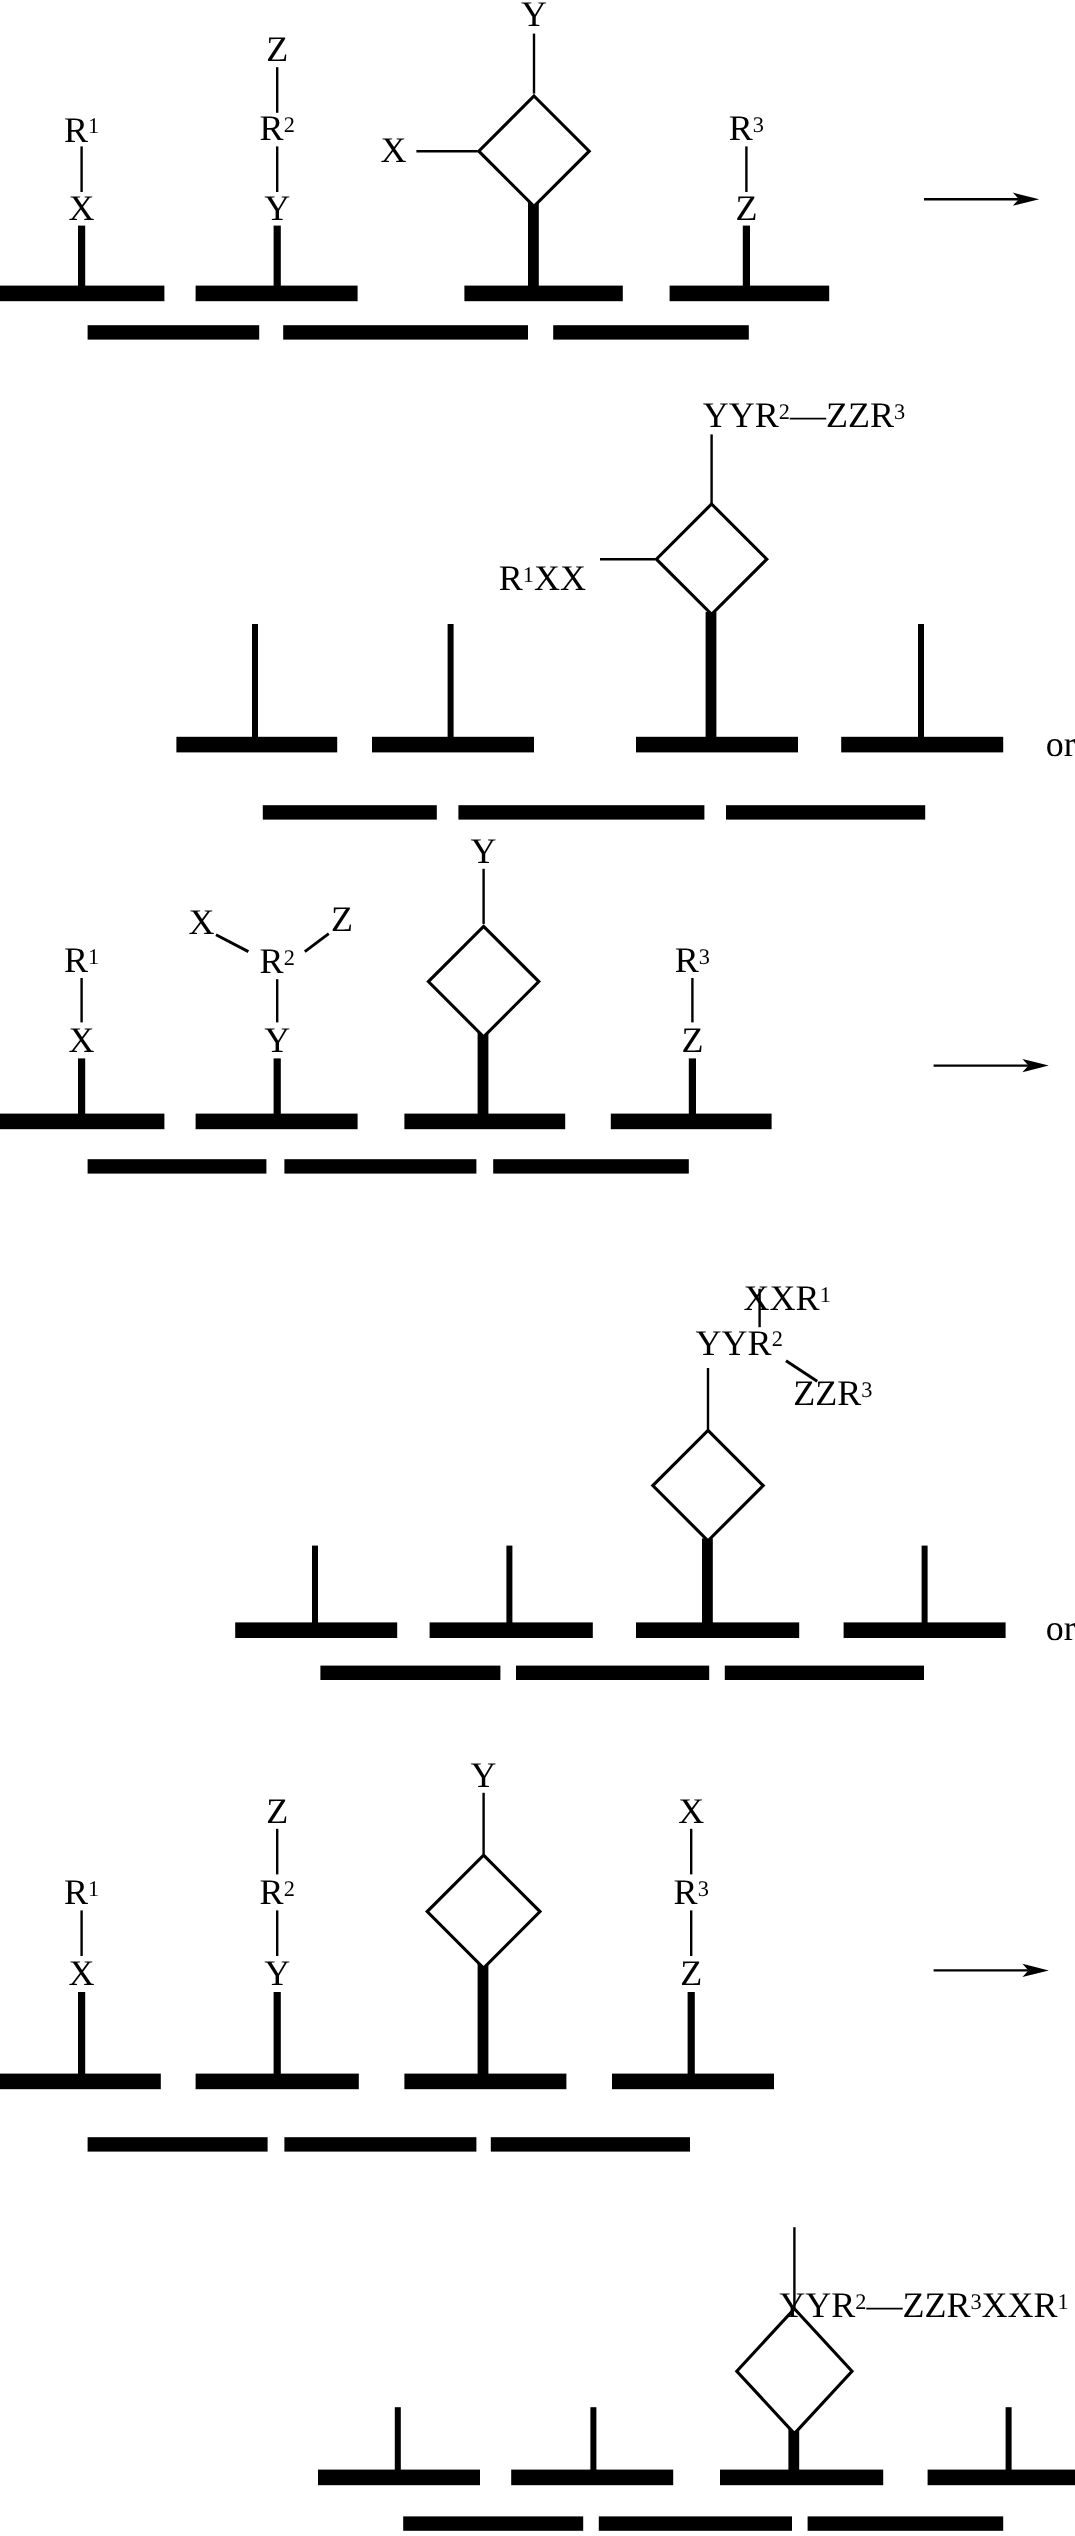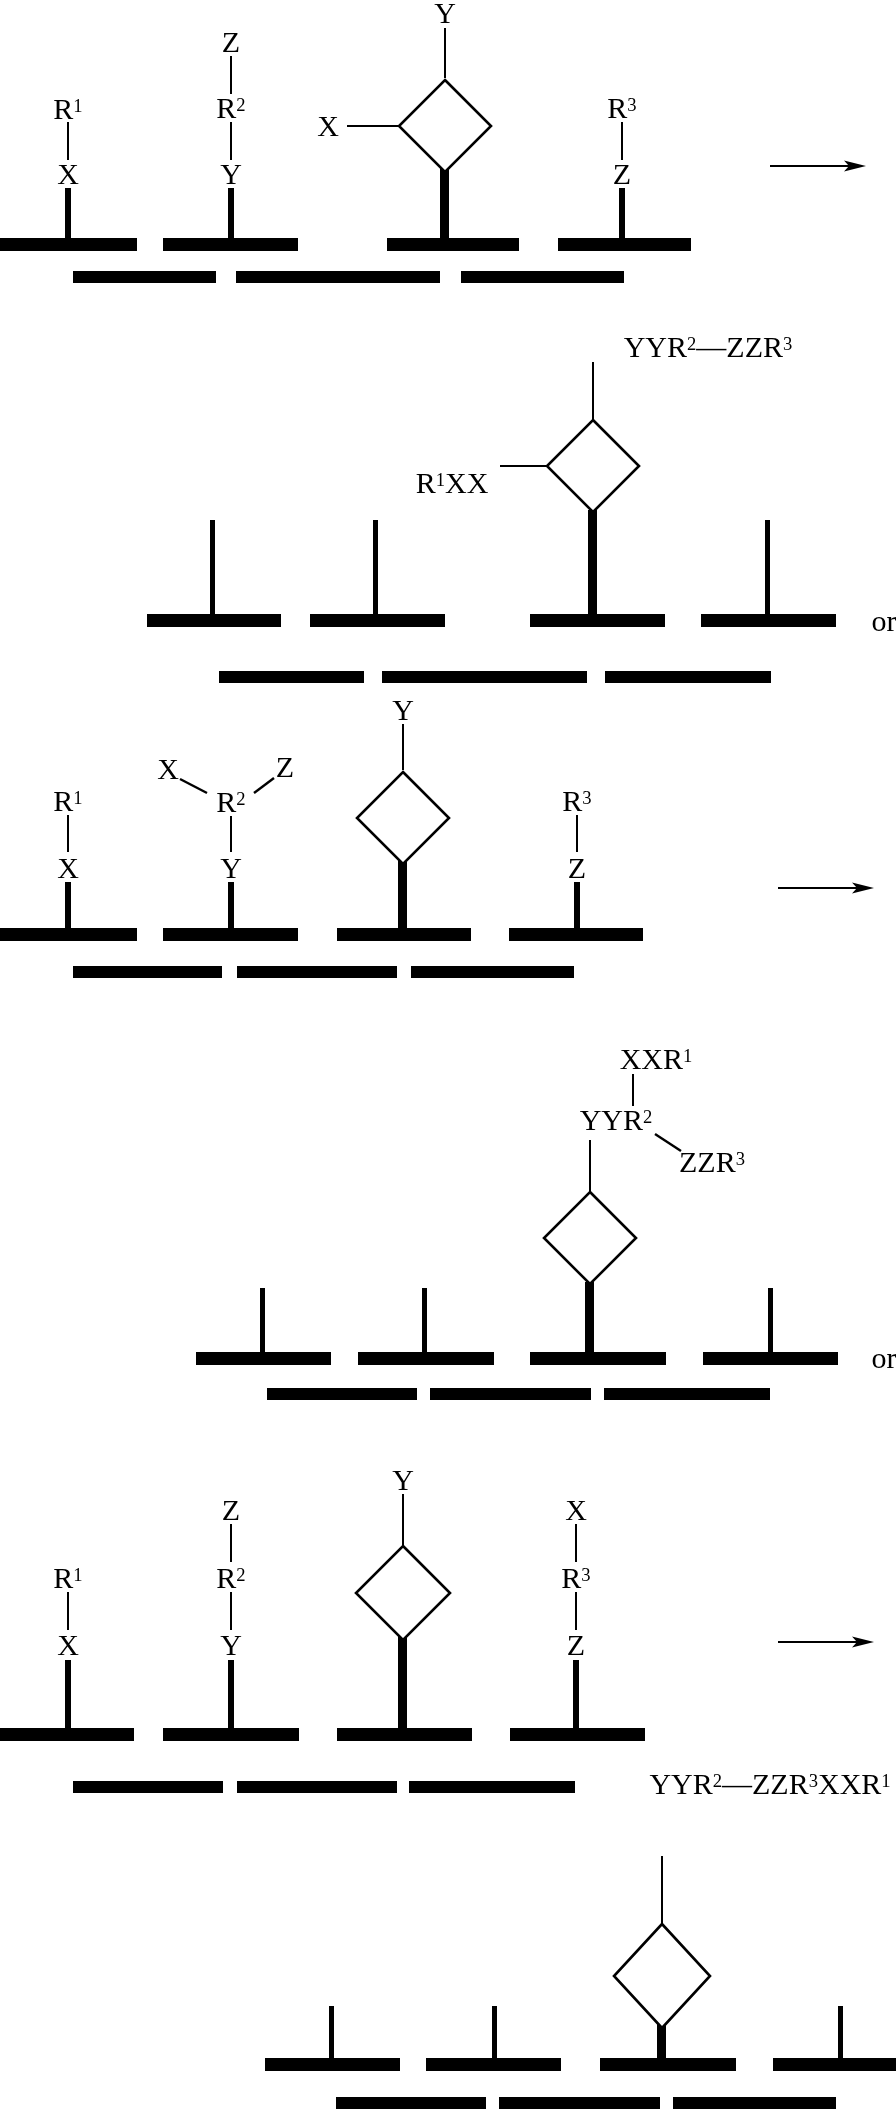--- a/index.html
+++ b/index.html
@@ -152,44 +152,44 @@
 <div class="lbl" style="left:68px;top:109px">R<sup>1</sup></div>
 <div class="lbl" style="left:68px;top:174px">X</div>
 <div class="lbl" style="left:231px;top:42px">Z</div>
 <div class="lbl" style="left:231px;top:108px">R<sup>2</sup></div>
 <div class="lbl" style="left:231px;top:174px">Y</div>
 <div class="lbl" style="left:445px;top:13px">Y</div>
 <div class="lbl" style="left:328px;top:126px">X</div>
 <div class="lbl" style="left:622px;top:108px">R<sup>3</sup></div>
 <div class="lbl" style="left:622px;top:174px">Z</div>
 
-<div class="lbl" style="left:708px;top:347px">YYR<sup>2</sup>—ZZR<sup>3</sup></div>
+<div class="lbl" style="left:670px;top:347px">YYR<sup>2</sup>—ZZR<sup>3</sup></div>
 <div class="lbl" style="left:452px;top:483px">R<sup>1</sup>XX</div>
 <div class="lbl" style="left:884px;top:621px">or</div>
 
 <div class="lbl" style="left:68px;top:801px">R<sup>1</sup></div>
 <div class="lbl" style="left:68px;top:868px">X</div>
 <div class="lbl" style="left:168px;top:769px">X</div>
 <div class="lbl" style="left:285px;top:767px">Z</div>
 <div class="lbl" style="left:231px;top:802px">R<sup>2</sup></div>
 <div class="lbl" style="left:231px;top:868px">Y</div>
 <div class="lbl" style="left:403px;top:710px">Y</div>
 <div class="lbl" style="left:577px;top:801px">R<sup>3</sup></div>
 <div class="lbl" style="left:577px;top:868px">Z</div>
 
-<div class="lbl" style="left:656px;top:1059px">XXR<sup>1</sup></div>
+<div class="lbl" style="left:656px;top:1083px">XXR<sup>1</sup></div>
 <div class="lbl" style="left:616px;top:1120px">YYR<sup>2</sup></div>
-<div class="lbl" style="left:712px;top:1162px">ZZR<sup>3</sup></div>
+<div class="lbl" style="left:694px;top:1162px">ZZR<sup>3</sup></div>
 <div class="lbl" style="left:884px;top:1358px">or</div>
 
 <div class="lbl" style="left:68px;top:1578px">R<sup>1</sup></div>
 <div class="lbl" style="left:68px;top:1645px">X</div>
 <div class="lbl" style="left:231px;top:1510px">Z</div>
 <div class="lbl" style="left:231px;top:1578px">R<sup>2</sup></div>
 <div class="lbl" style="left:231px;top:1645px">Y</div>
 <div class="lbl" style="left:403px;top:1480px">Y</div>
 <div class="lbl" style="left:576px;top:1510px">X</div>
 <div class="lbl" style="left:576px;top:1578px">R<sup>3</sup></div>
 <div class="lbl" style="left:576px;top:1645px">Z</div>
 
-<div class="lbl" style="left:770px;top:1784px">YYR<sup>2</sup>—ZZR<sup>3</sup>XXR<sup>1</sup></div>
+<div class="lbl" style="left:770px;top:1922px">YYR<sup>2</sup>—ZZR<sup>3</sup>XXR<sup>1</sup></div>
 
 </div>
 
 </body></html>

